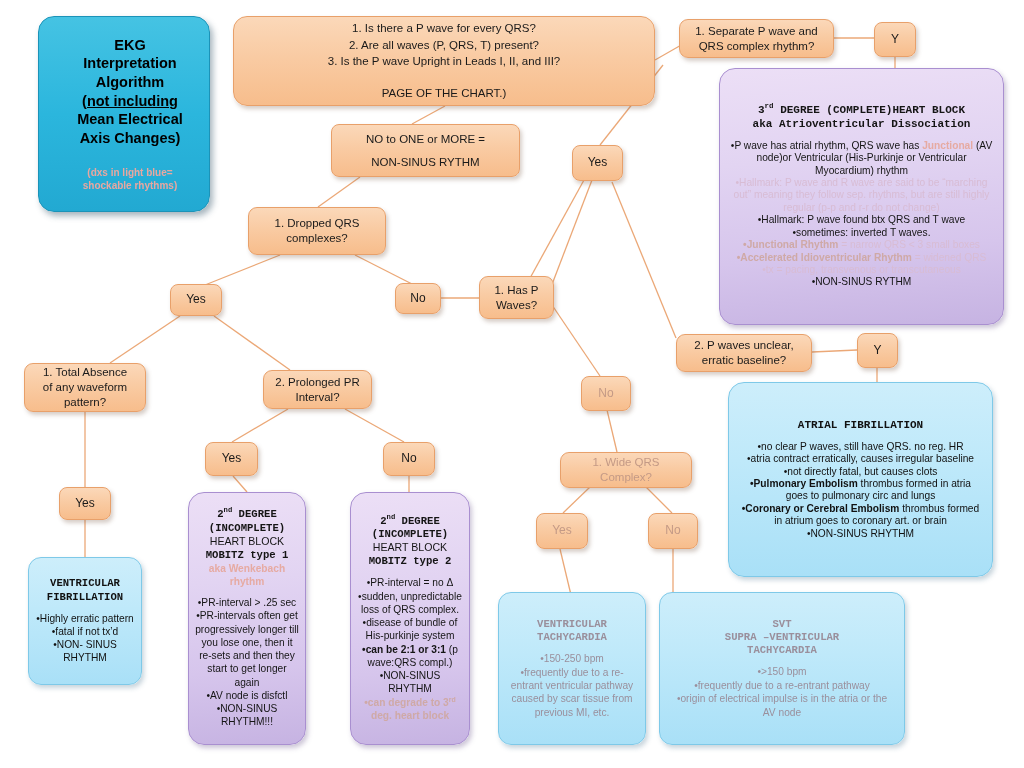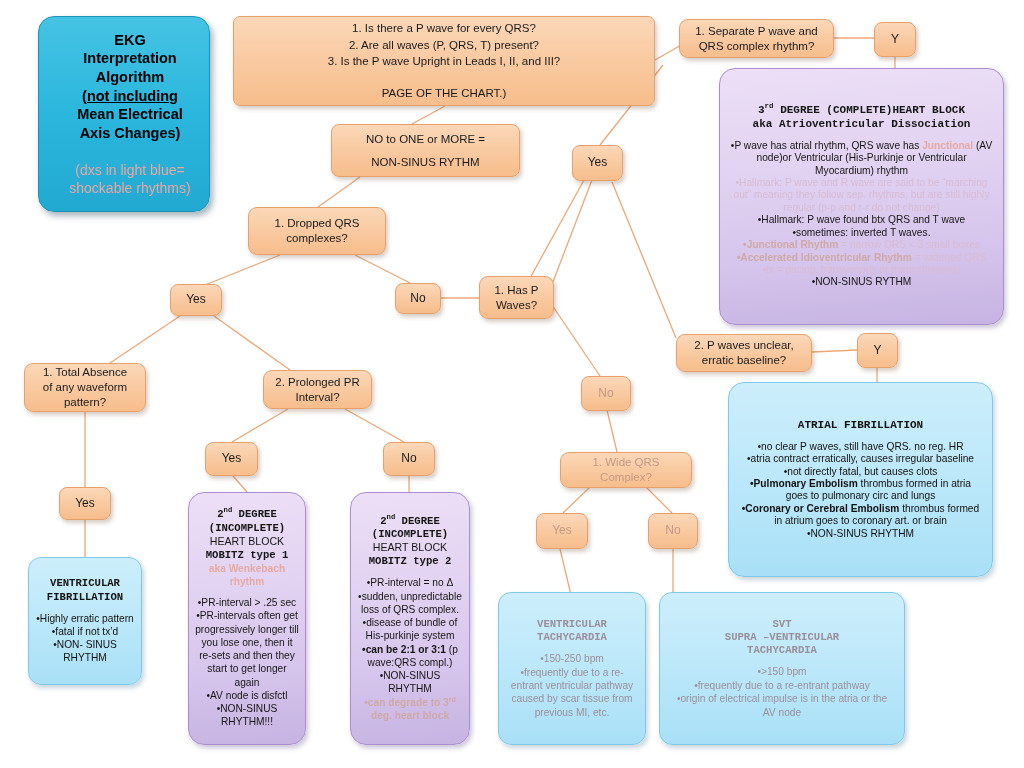--- a/index.html
+++ b/index.html
@@ -25,21 +25,21 @@
   .teal{
     background:linear-gradient(180deg,#45c3e3 0%,#2bb6dd 50%,#22a9d2 100%);
     border:1px solid #1b93b8;
     border-radius:16px;
     box-shadow:3px 4px 6px rgba(60,90,110,.45);
     color:#000;
     padding-left:12px;
   }
   .teal .t1{font-weight:bold;font-size:14.5px;line-height:1.28;}
   .teal .u{text-decoration:underline;margin-top:44px;}
-  .teal .t2{font-size:14px;font-weight:normal;color:#e9a7a0;line-height:1.25;margin-top:20px;}
+  .teal .t2{font-size:10px;font-weight:bold;color:#e9a7a0;line-height:1.25;margin-top:20px;}
 
   
   .purple{
     background:linear-gradient(175deg,#ecdff6 0%,#e2d4f2 35%,#d6c5ec 70%,#c6b3e2 100%);
     border:1px solid #a98fd0;
     border-radius:16px;
     box-shadow:2px 3px 5px rgba(110,90,140,.35);
     color:#151515;
   }
   
@@ -136,21 +136,21 @@
         <span>Mean Electrical</span><br>
         <span>Axis Changes)</span>
       </div>
       <div class="t2">
         <span>(dxs in light blue=</span><br>
         <span>shockable rhythms)</span>
       </div>
     </div>
   </div>
 
-  <div class="node orange" style="left:233px;top:16px;width:422px;height:90px;border-radius:7px;">
+  <div class="node orange" style="left:233px;top:16px;width:422px;height:90px;border-radius:14px;">
     <div class="inner q" style="line-height:1.42;">
       <span>1.      Is there a P wave for every QRS?</span><br>
       <span>2.      Are all waves (P, QRS, T) present?</span><br>
       <span>3.      Is the P wave Upright in Leads I, II, and III?</span><br>
       <br>
       <span>PAGE OF THE CHART.)</span>
     </div>
   </div>
 
   <div class="node orange" style="left:331px;top:124px;width:189px;height:53px;border-radius:8px;">

